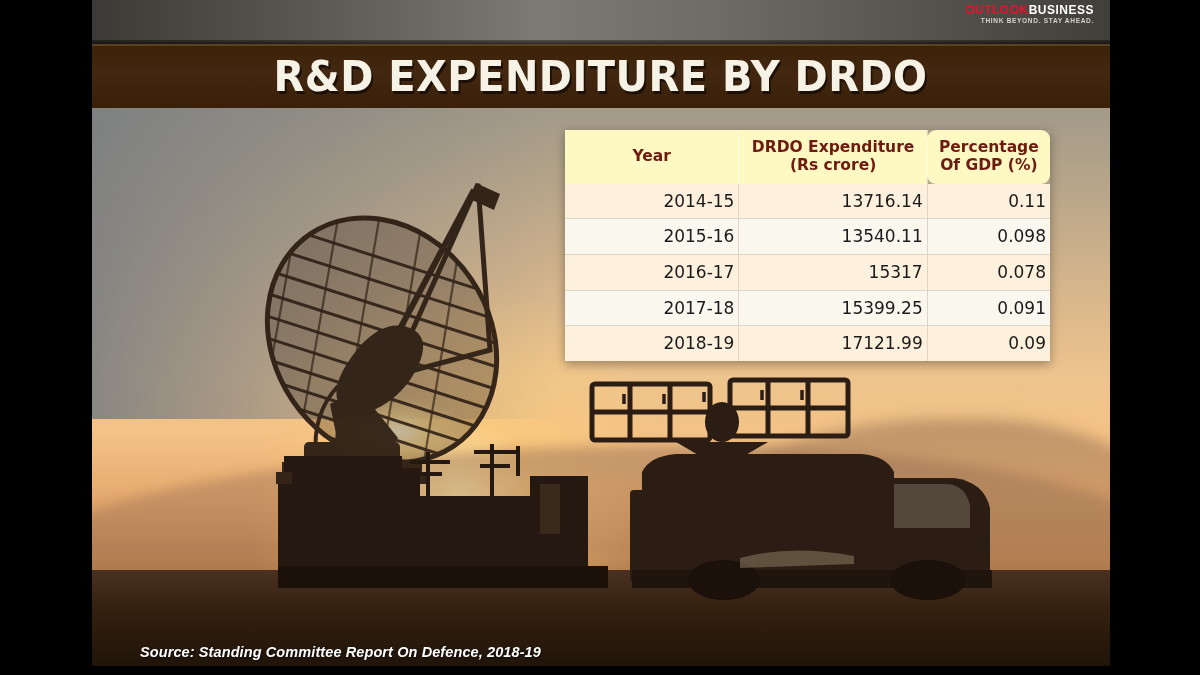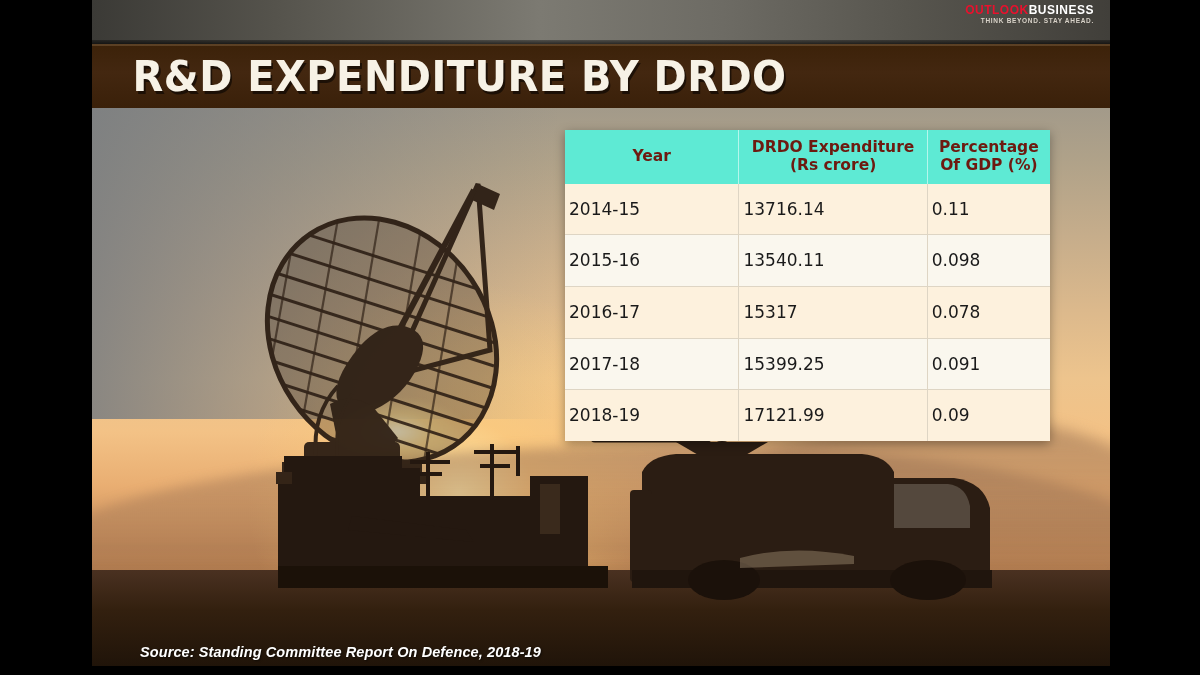--- a/index.html
+++ b/index.html
@@ -98,21 +98,21 @@
   .logo-business { color:#fff; }
   .logo-tag {
     font-size:6.5px; color:#d8d2c8; letter-spacing:.7px; margin-top:2px;
     white-space:nowrap; font-weight:bold;
   }
 
   
   .titleband {
     position:absolute; left:92px; top:44px; width:1018px; height:64px; z-index:30;
     background:linear-gradient(to bottom,#3c2209 0%,#432710 45%,#3a2009 100%);
-    display:flex; align-items:center; padding-left:16px;
+    display:flex; align-items:center; justify-content:center;
   }
   .titleband:before{
     content:""; position:absolute; left:0; right:0; top:0; height:2px;
     background:rgba(255,225,180,.16);
   }
   .title {
     font-family:"DejaVu Sans", sans-serif;
     font-size:43px; font-weight:bold; color:#f7f2e6;
     letter-spacing:.5px; transform:scaleX(.93); transform-origin:center;
     text-shadow:2px 3px 0 rgba(0,0,0,.55);
@@ -134,30 +134,30 @@
     position:absolute; left:92px; top:666px; width:1018px; height:9px; background:#000; z-index:30;
   }
 
   
   .table-wrap {
     position:absolute; left:473px; top:130px; width:485px; z-index:25;
     box-shadow:0 3px 10px rgba(0,0,0,.35);
   }
   table { border-collapse:collapse; width:100%; table-layout:fixed; }
   th {
-    background:#5eead4; color:#6d1a10;
+    background:#fef9c3; color:#6d1a10;
     font-size:15.5px; font-weight:bold; text-align:center;
     padding:9px 4px; line-height:1.15;
     border-right:1px solid rgba(255,255,255,.55);
     font-family:"DejaVu Sans", sans-serif;
   }
-  th:last-child { border-right:none; }
+  th:last-child { border-right:none;border-radius:9px; }
   td {
-    font-size:17px; color:#1a1a1a; text-align:left;
-    padding:16px 4px; height:33px; line-height:1.1;
+    font-size:17px; color:#1a1a1a; text-align:right;
+    padding:8px 4px; height:33px; line-height:1.1;
     border-right:1px solid #ded5c4;
     border-bottom:1px solid #ded5c4;
     font-family:"DejaVu Sans", sans-serif;
   }
   td:last-child { border-right:none; }
   tbody tr:nth-child(odd)  td { background:#fdf1dd; }
   tbody tr:nth-child(even) td { background:#faf7ee; }
   tbody tr:last-child td { border-bottom:none; }
   col.c-year { width:42.5%; }
   col.c-exp  { width:46%; }

